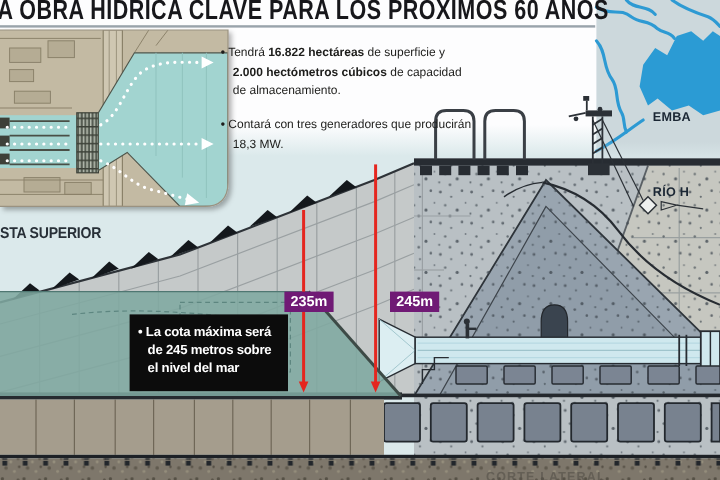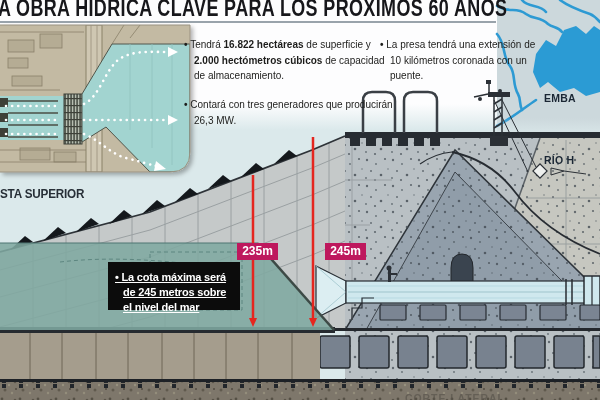--- a/index.html
+++ b/index.html
@@ -13,27 +13,27 @@
   .fact{font-size:10px;line-height:15.5px;color:#1d1d1b;padding-left:2px;text-indent:-10px;}
   .fact b{font-weight:700;}
   .fact .mk{font-weight:700;}
   #fact-storage{left:192px;top:37px;width:202px;}
   #fact-generators{left:192px;top:97px;width:200px;}
   #fact-bridge{left:388px;top:37px;width:156px;}
   .viewlabel{font-weight:800;color:#272f37;letter-spacing:-.2px;transform:scaleX(.9);transform-origin:0 0;}
   #vista{left:0;top:186px;font-size:13px;}
   #corte{left:405px;top:392px;font-size:11px;color:#5a554d;opacity:.7;letter-spacing:1px;
          transform:scaleX(.95);transform-origin:0 0;font-weight:700;}
-  .levelLabel{width:41px;height:17px;background:#be185d;color:#fff;font-size:12px;line-height:17px;
+  .levelLabel{width:41px;height:17px;background:#701a75;color:#fff;font-size:12px;line-height:17px;
               font-weight:700;text-align:center;}
   #lv235{left:237px;top:243px;}
   #lv245{left:294px;top:243px;margin-left:31px;}
-  #callout{left:108px;top:262px;width:132px;height:48px;background:#0c0c0c;color:#ffffff;
+  #callout{left:108px;top:262px;width:132px;height:64px;background:#0c0c0c;color:#ffffff;
            font-size:11px;line-height:15px;font-weight:700;letter-spacing:-.2px;
-           padding:8px 4px 4px 15px;text-indent:-8px;box-sizing:border-box;text-decoration:underline;}
+           padding:8px 4px 4px 15px;text-indent:-8px;box-sizing:border-box;}
   .maplabel{font-size:10.5px;font-weight:800;color:#1b2734;letter-spacing:.2px;white-space:nowrap;}
   #emba{left:544px;top:92px;text-align:center;}
   #rioh{left:544px;top:106px;margin-top:48px;}
 </style>
 </head>
 <body>
 
 <div id="stage">
 
 <svg id="svgbg" width="600" height="400" viewBox="0 0 600 400">
@@ -337,26 +337,23 @@
 </svg>
 
 <div class="abs title">A OBRA HÍDRICA CLAVE PARA LOS PRÓXIMOS 60 AÑOS</div>
 <div class="abs rule"></div>
 
 <div class="abs fact" id="fact-storage">
   <span class="mk">•</span><span> </span><span>Tendrá </span><b>16.822 hectáreas</b><span> de superficie y </span><b>2.000 hectómetros cúbicos</b><span> de capacidad de almacenamiento.</span>
 </div>
 
 <div class="abs fact" id="fact-generators">
-  <span class="mk">•</span><span> </span><span>Contará con tres generadores que producirán 26,3 MW.</span>
+  <span class="mk">•</span><span> </span><span>Contará con tres generadores que producirán 18,3 MW.</span>
 </div>
 
-<div class="abs fact" id="fact-bridge">
-  <span class="mk">•</span><span> </span><span>La presa tendrá una extensión de 10 kilómetros coronada con un puente.</span>
-</div>
 
 <div class="abs viewlabel" id="vista">STA SUPERIOR</div>
 
 <div class="abs levelLabel" id="lv235">235m</div>
 <div class="abs levelLabel" id="lv245">245m</div>
 
 <div class="abs" id="callout">• La cota máxima será de 245 metros sobre el nivel del mar</div>
 
 <div class="abs maplabel" id="emba">EMBA</div>
 <div class="abs maplabel" id="rioh">RÍO H</div>

